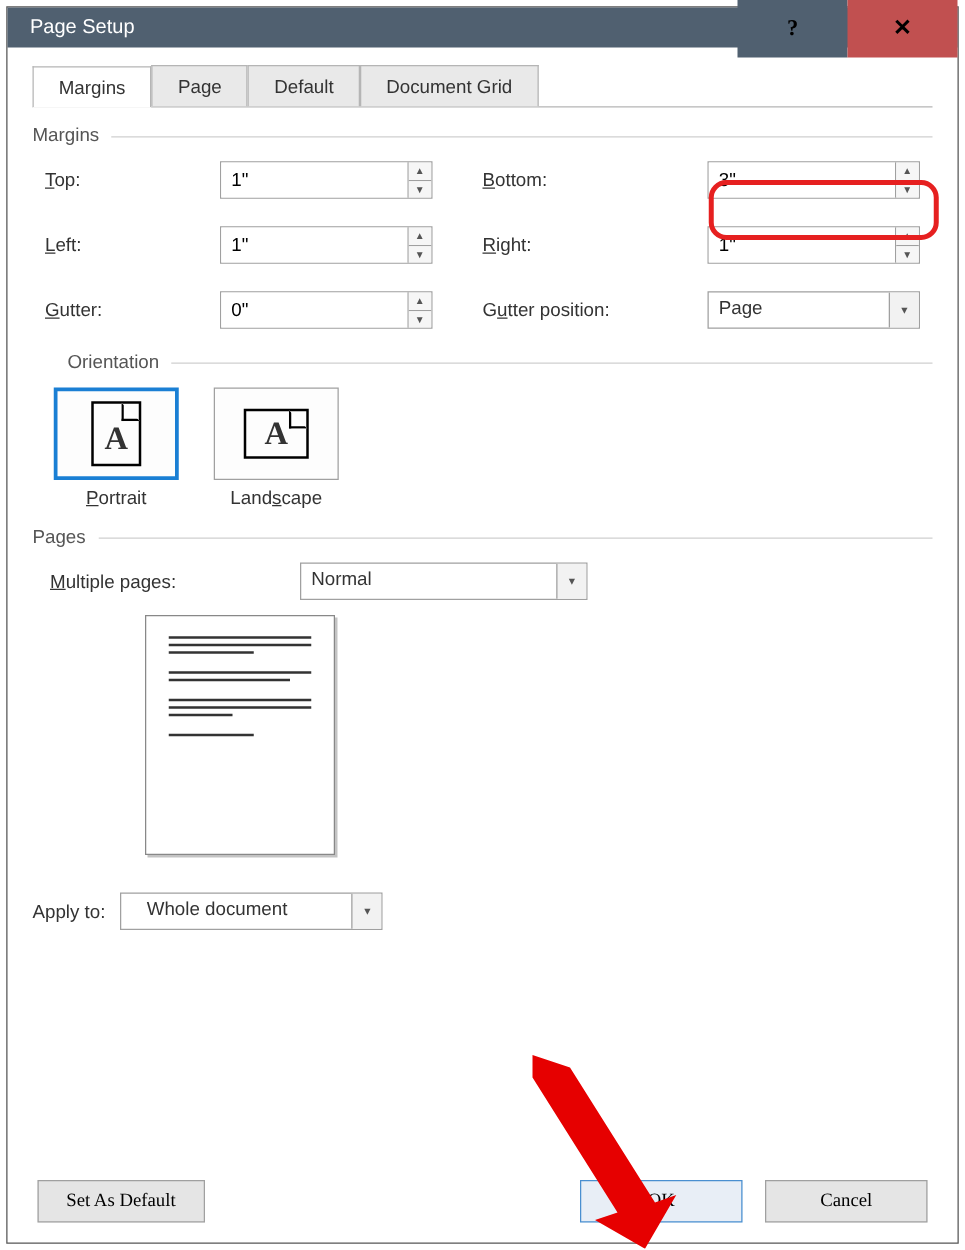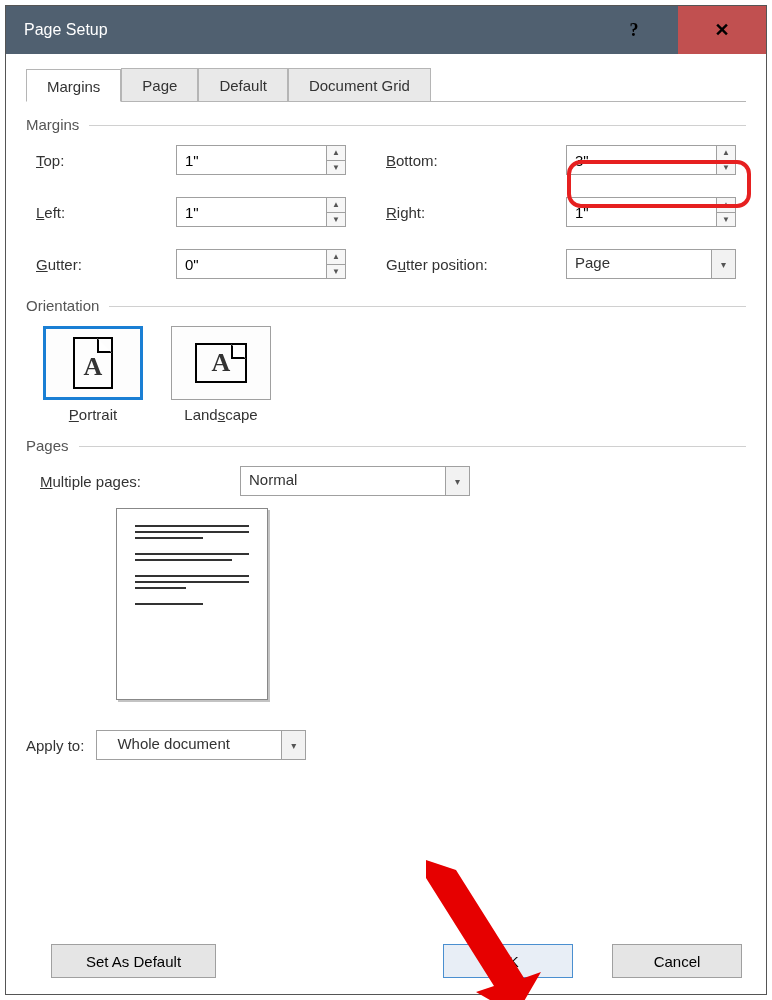--- a/index.html
+++ b/index.html
@@ -17,21 +17,21 @@
   .dialog {
     position: absolute;
     left: 5px; top: 5px;
     width: 762px; height: 990px;
     border: 1px solid #555;
     background: #fff;
     display: flex;
     flex-direction: column;
   }
   .titlebar {
-    height: 48px;
+    height: 32px;
     background: #506070;
     display: flex;
     align-items: center;
     color: #fff;
     font-size: 16px;
   }
   .titlebar .title { padding-left: 18px; flex: 1; }
   .titlebar .tb-btn {
     width: 88px; height: 48px;
     display: flex; align-items: center; justify-content: center;
@@ -222,26 +222,25 @@
     gap: 12px;
   }
   .btnbar {
     margin-top: auto;
     padding: 14px 4px 16px 4px;
     display: flex;
     align-items: center;
   }
   button.btn {
     height: 34px;
-    padding: 0 34px;
+    padding: 0 22px;
     background: #e5e5e5;
     border: 1px solid #a0a0a0;
-    font-family: Liberation Sans, sans-serif;
+    font-family: Liberation Serif, serif;
     font-size: 15px;
-    margin-left: 21px;
   }
   button.btn.primary { border: 1px solid #4a8fd0; background: #e8eef6; }
   .spacer { flex: 1; }
   .arrow-annot {
     position: absolute;
     left: 380px; top: 806px;
     width: 160px; height: 155px;
     pointer-events: none;
   }
 </style>
@@ -318,21 +317,21 @@
         </div>
       </div>
       <div></div>
       <div class="lbl">G<span class="acc">u</span>tter position:</div>
       <div class="combo">
         <span>Page</span>
         <div class="dd">▾</div>
       </div>
     </div>
 
-    <div class="section-row" style="margin-top:18px;">
+    <div class="section-row" style="margin-top:18px;margin-left:28px;">
       <div class="section-label">Orientation</div>
       <div class="section-line"></div>
     </div>
 
     <div class="orient-row">
       <div class="orient selected">
         <div class="iconbox">
           <div class="page-ic">
               <span class="glyph">A</span>
             </div>

